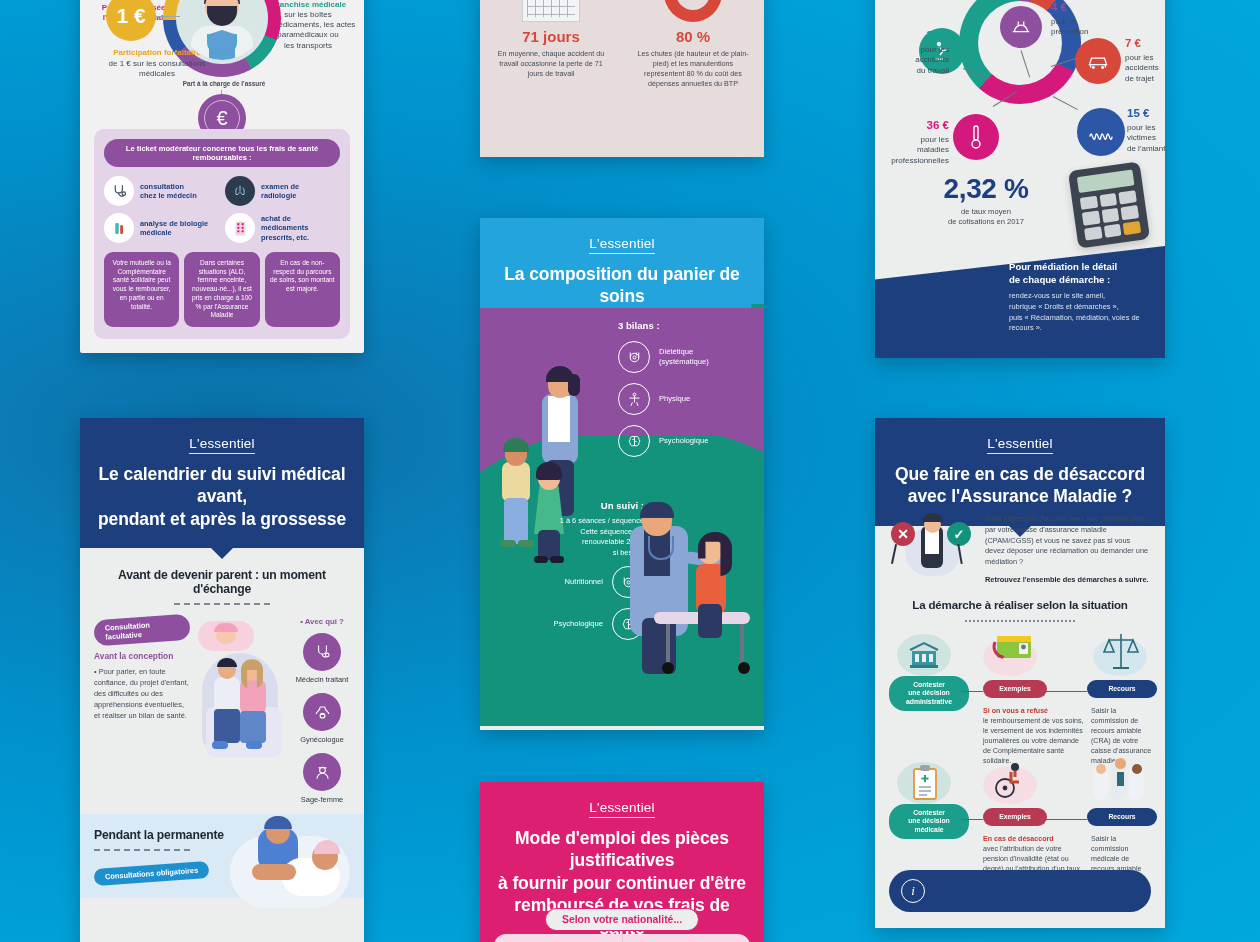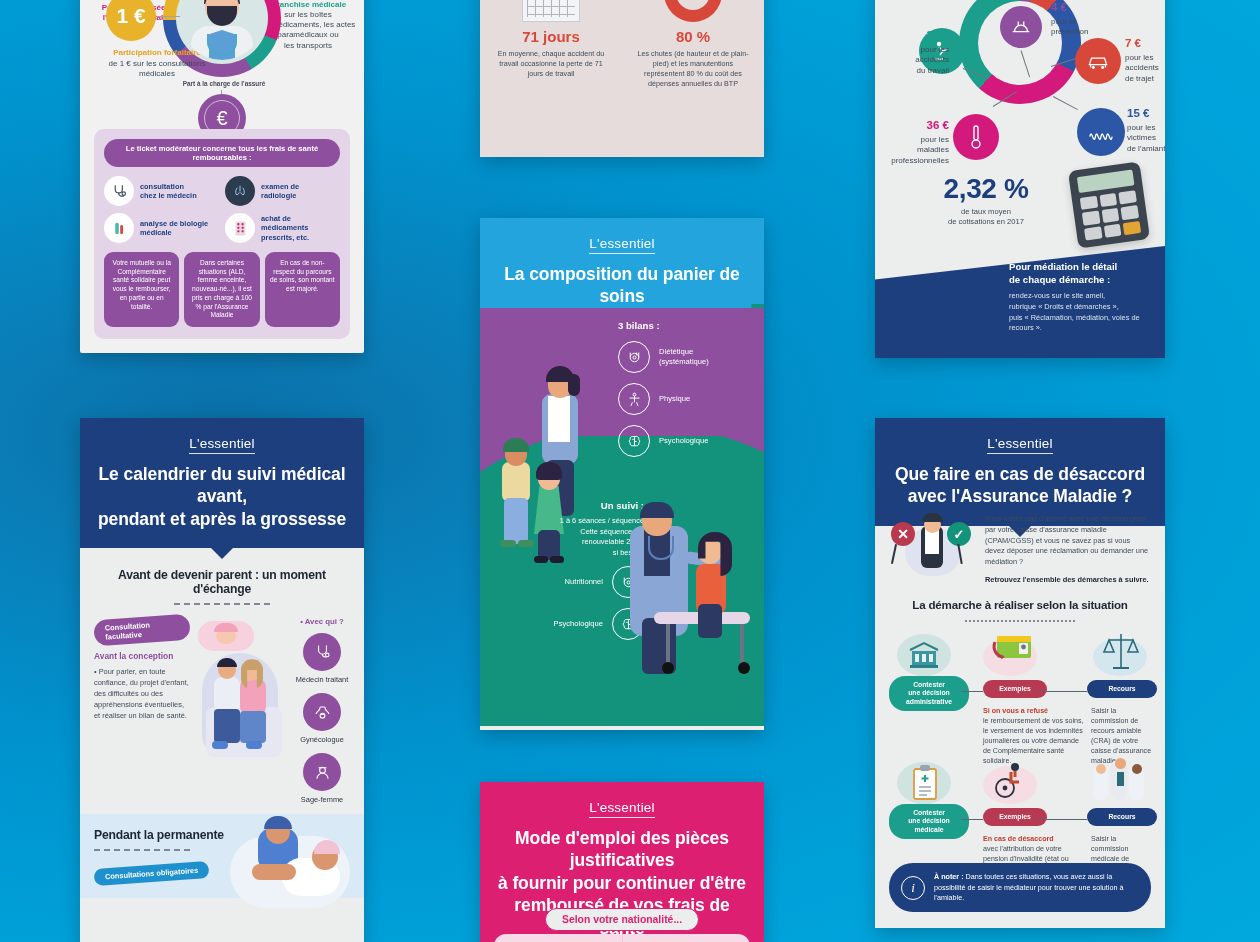--- a/index.html
+++ b/index.html
@@ -764,20 +764,16 @@
 
       <div class="txtG" style="left:96px;top:72px;width:104px;">
         <span class="r">En cas de désaccord</span><br>
         <span>avec l'attribution de votre pension d'invalidité (état ou degré) ou l'attribution d'un taux d'incapacité permanente (rente), l'état d'inaptitude au travail.</span>
       </div>
       <div class="txtG" style="left:204px;top:72px;width:62px;">Saisir la commission médicale de recours amiable (CMRA).</div>
     </div>
 
     <div class="noteG">
       <div class="i">i</div>
-      <div class="t">
-        <b>À noter :</b>
-        <span>Dans toutes ces situations, vous avez aussi la possibilité de saisir le médiateur pour trouver une solution à l'amiable.</span>
-      </div>
     </div>
   </div>
 
 </div>
 
 </body></html>

